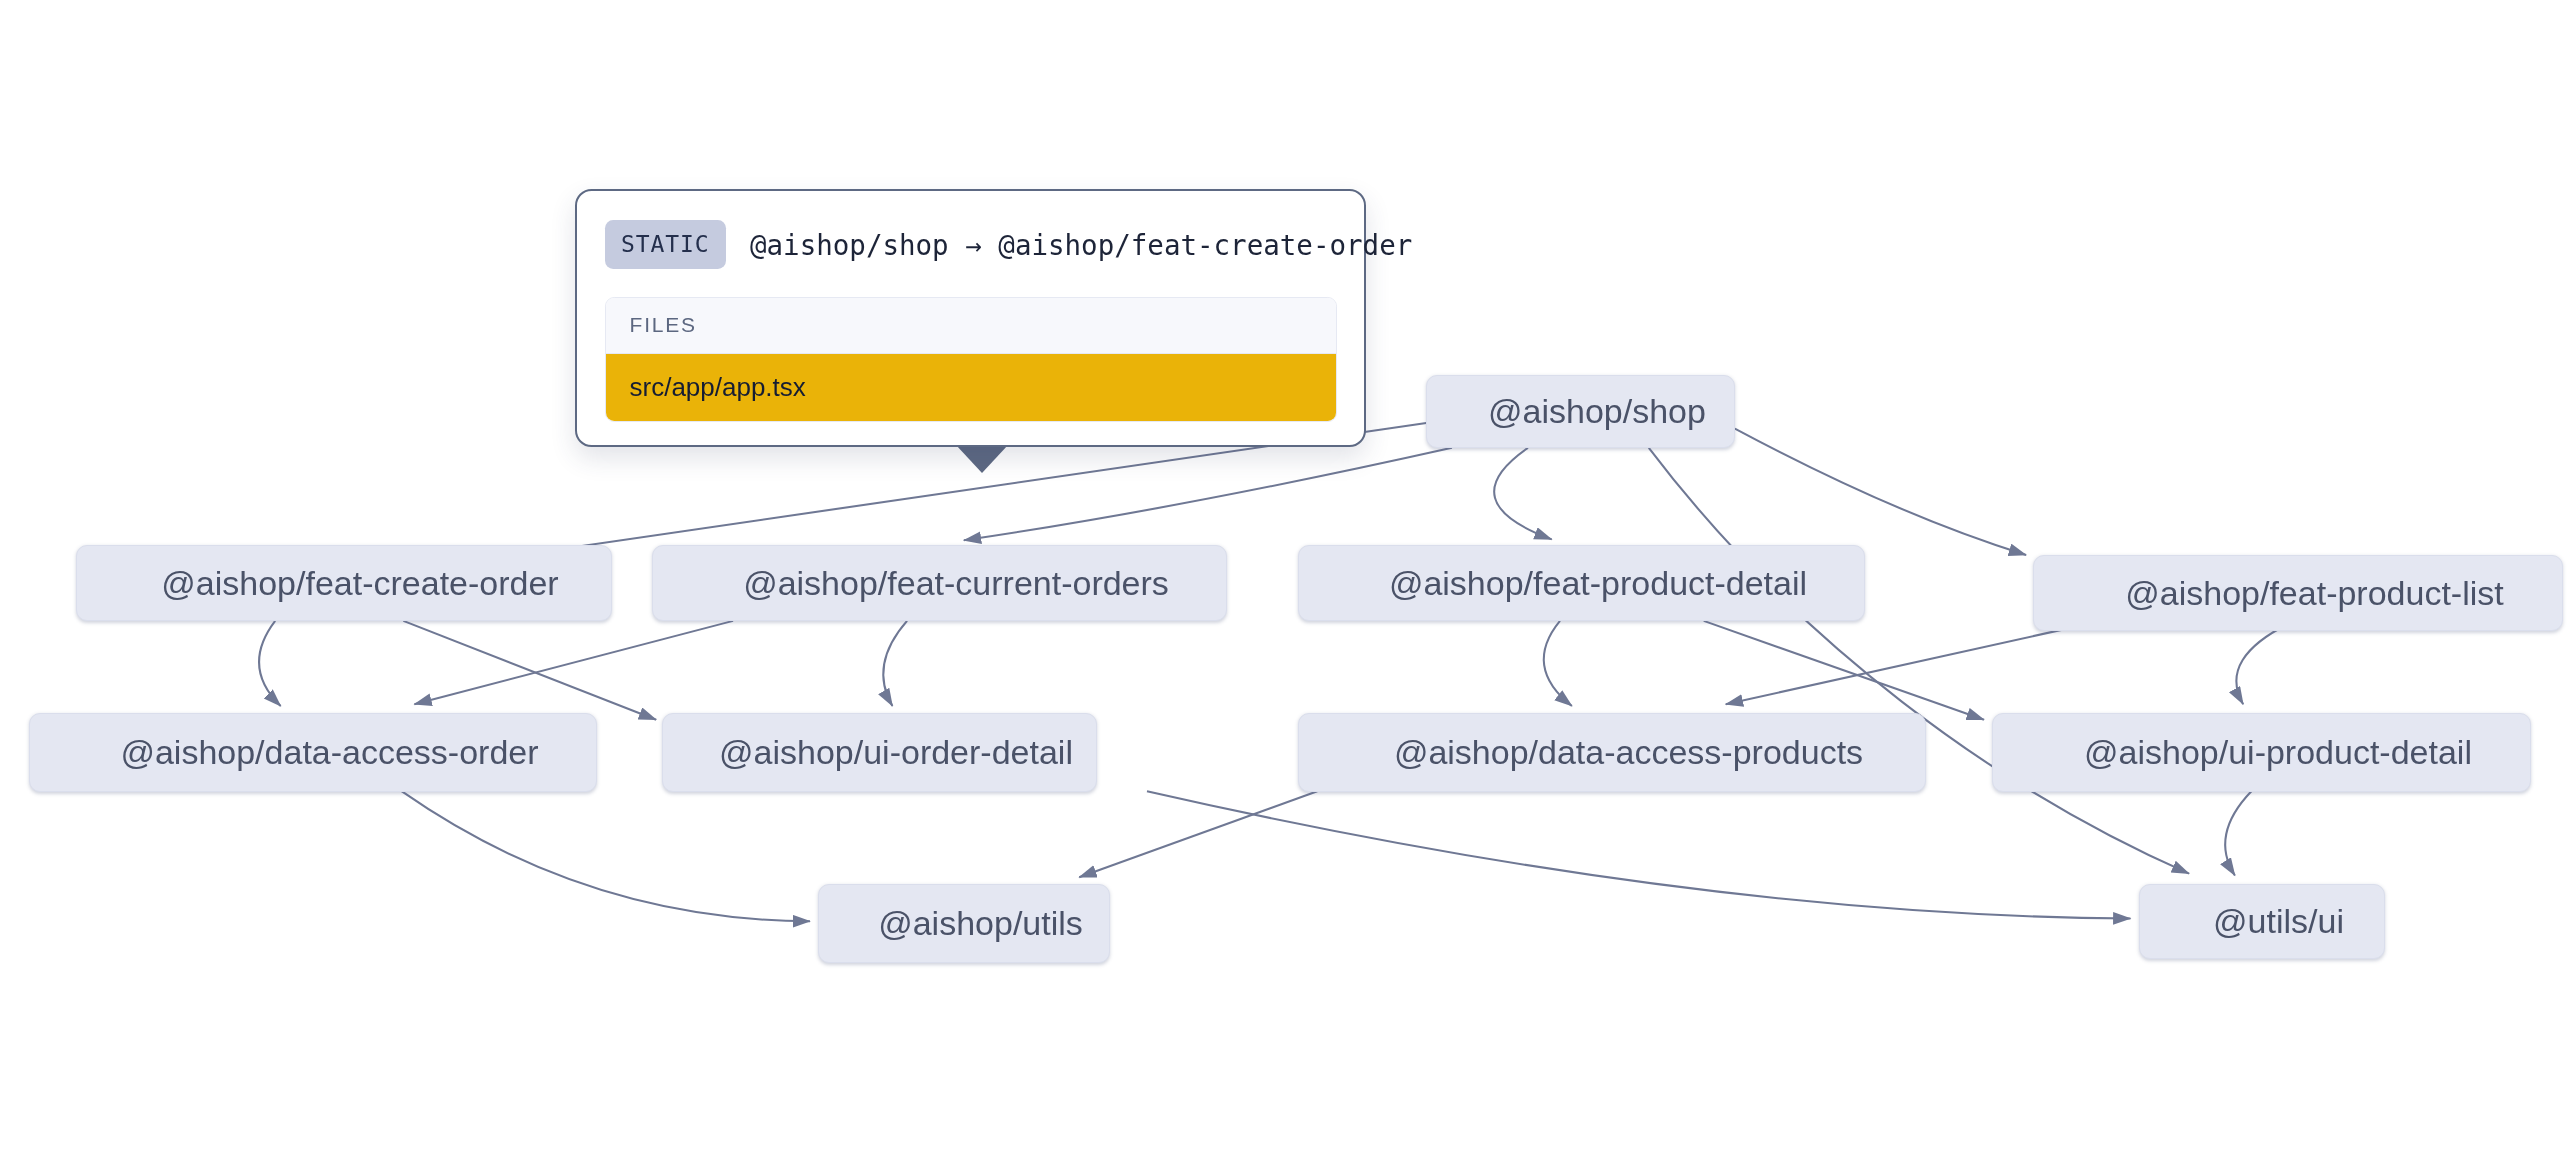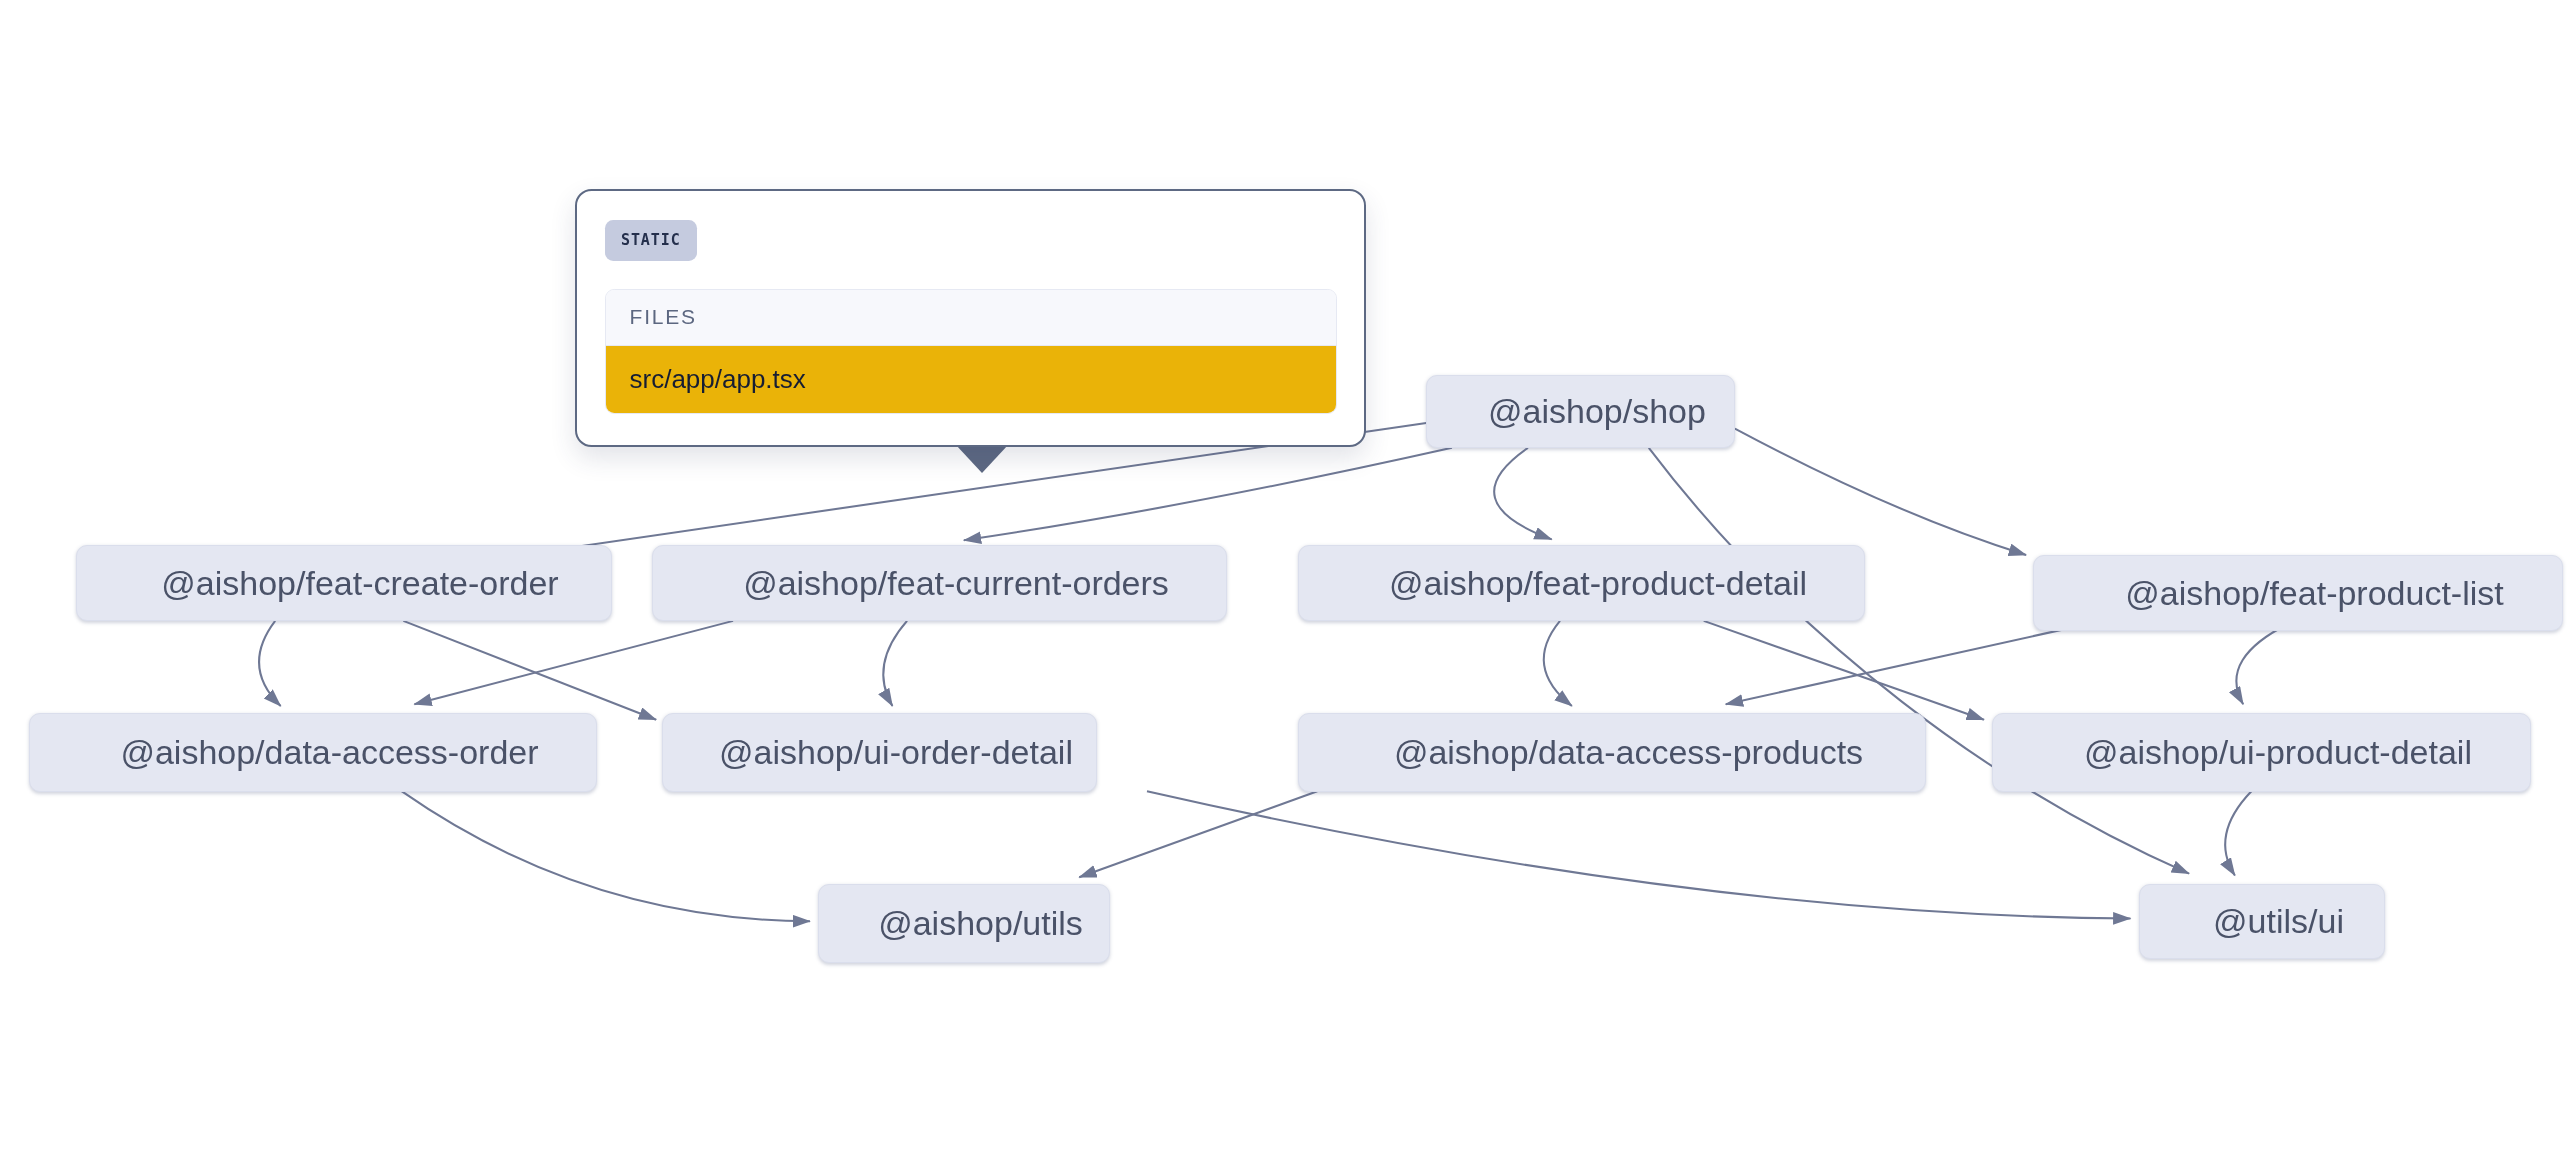--- a/index.html
+++ b/index.html
@@ -53,21 +53,21 @@
     position:absolute;left:956px;top:445px;z-index:9;
     width:0;height:0;
     border-left:26.6px solid transparent;
     border-right:26.6px solid transparent;
     border-top:28px solid var(--tooltip-border);
   }
   .tooltip-header{display:flex;align-items:center;gap:24px;margin-bottom:27.5px;}
   .type-badge{
     background:var(--badge-bg);color:var(--badge-text);
     font-family:"DejaVu Sans Mono", monospace;
-    font-weight:bold;font-size:15px;letter-spacing:0.9px;
+    font-weight:normal;font-size:23px;letter-spacing:0.9px;
     padding:13px 16.5px;border-radius:8.2px;line-height:1;
   }
   .edge-label{
     font-family:"DejaVu Sans Mono", monospace;
     font-size:27.5px;color:var(--edge-label-text);
     white-space:nowrap;
   }
   .files-box{
     border:1.8px solid var(--files-border);
     border-radius:9.2px;overflow:hidden;
@@ -125,20 +125,21 @@
       <div class="node" style="left: 662px; top: 713px; width: 435px; height: 79px;">@aishop/ui-order-detail</div>
       <div class="node" style="left: 1298px; top: 713px; width: 628px; height: 79px;">@aishop/data-access-products</div>
       <div class="node" style="left: 1992px; top: 713px; width: 539px; height: 79px;">@aishop/ui-product-detail</div>
       <div class="node" style="left: 818px; top: 884px; width: 292px; height: 79px;">@aishop/utils</div>
       <div class="node" style="left: 2139px; top: 884px; width: 246px; height: 75px;">@utils/ui</div>
     </div>
 
   <div class="tooltip">
     <div class="tooltip-header">
       <span class="type-badge">STATIC</span>
+      <span class="edge-label">@aishop/shop → @aishop/feat-create-order</span>
     </div>
     <div class="files-box">
       <div class="files-header">FILES</div>
       <div id="files-list">
           <div class="file-row">src/app/app.tsx</div>
         </div>
     </div>
   </div>
 
   <div class="tooltip-caret"></div>

